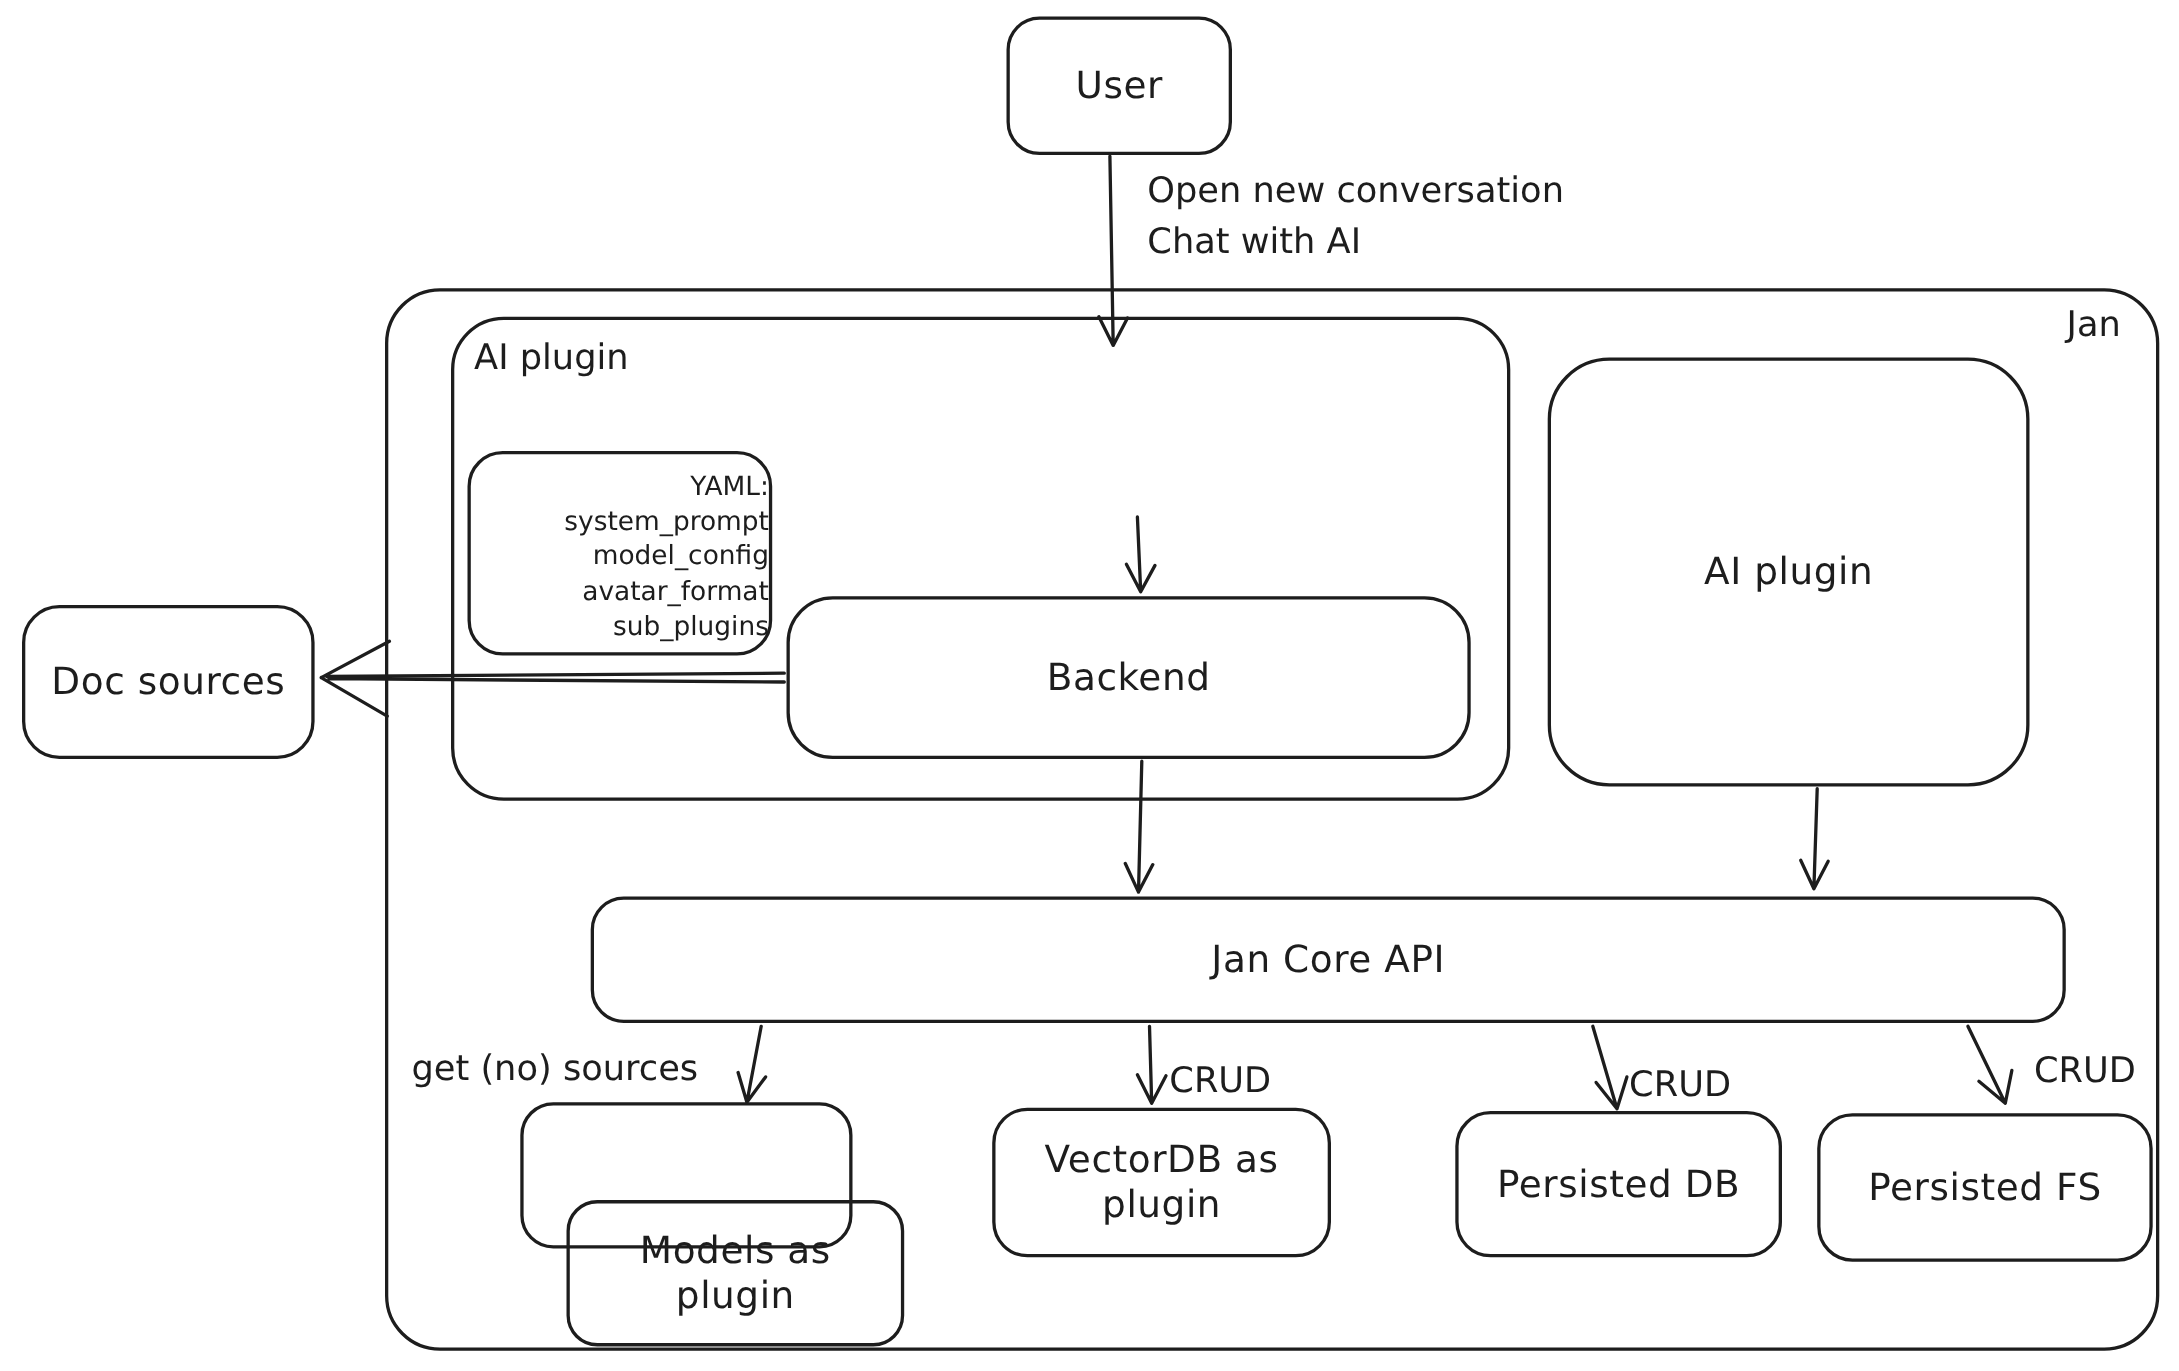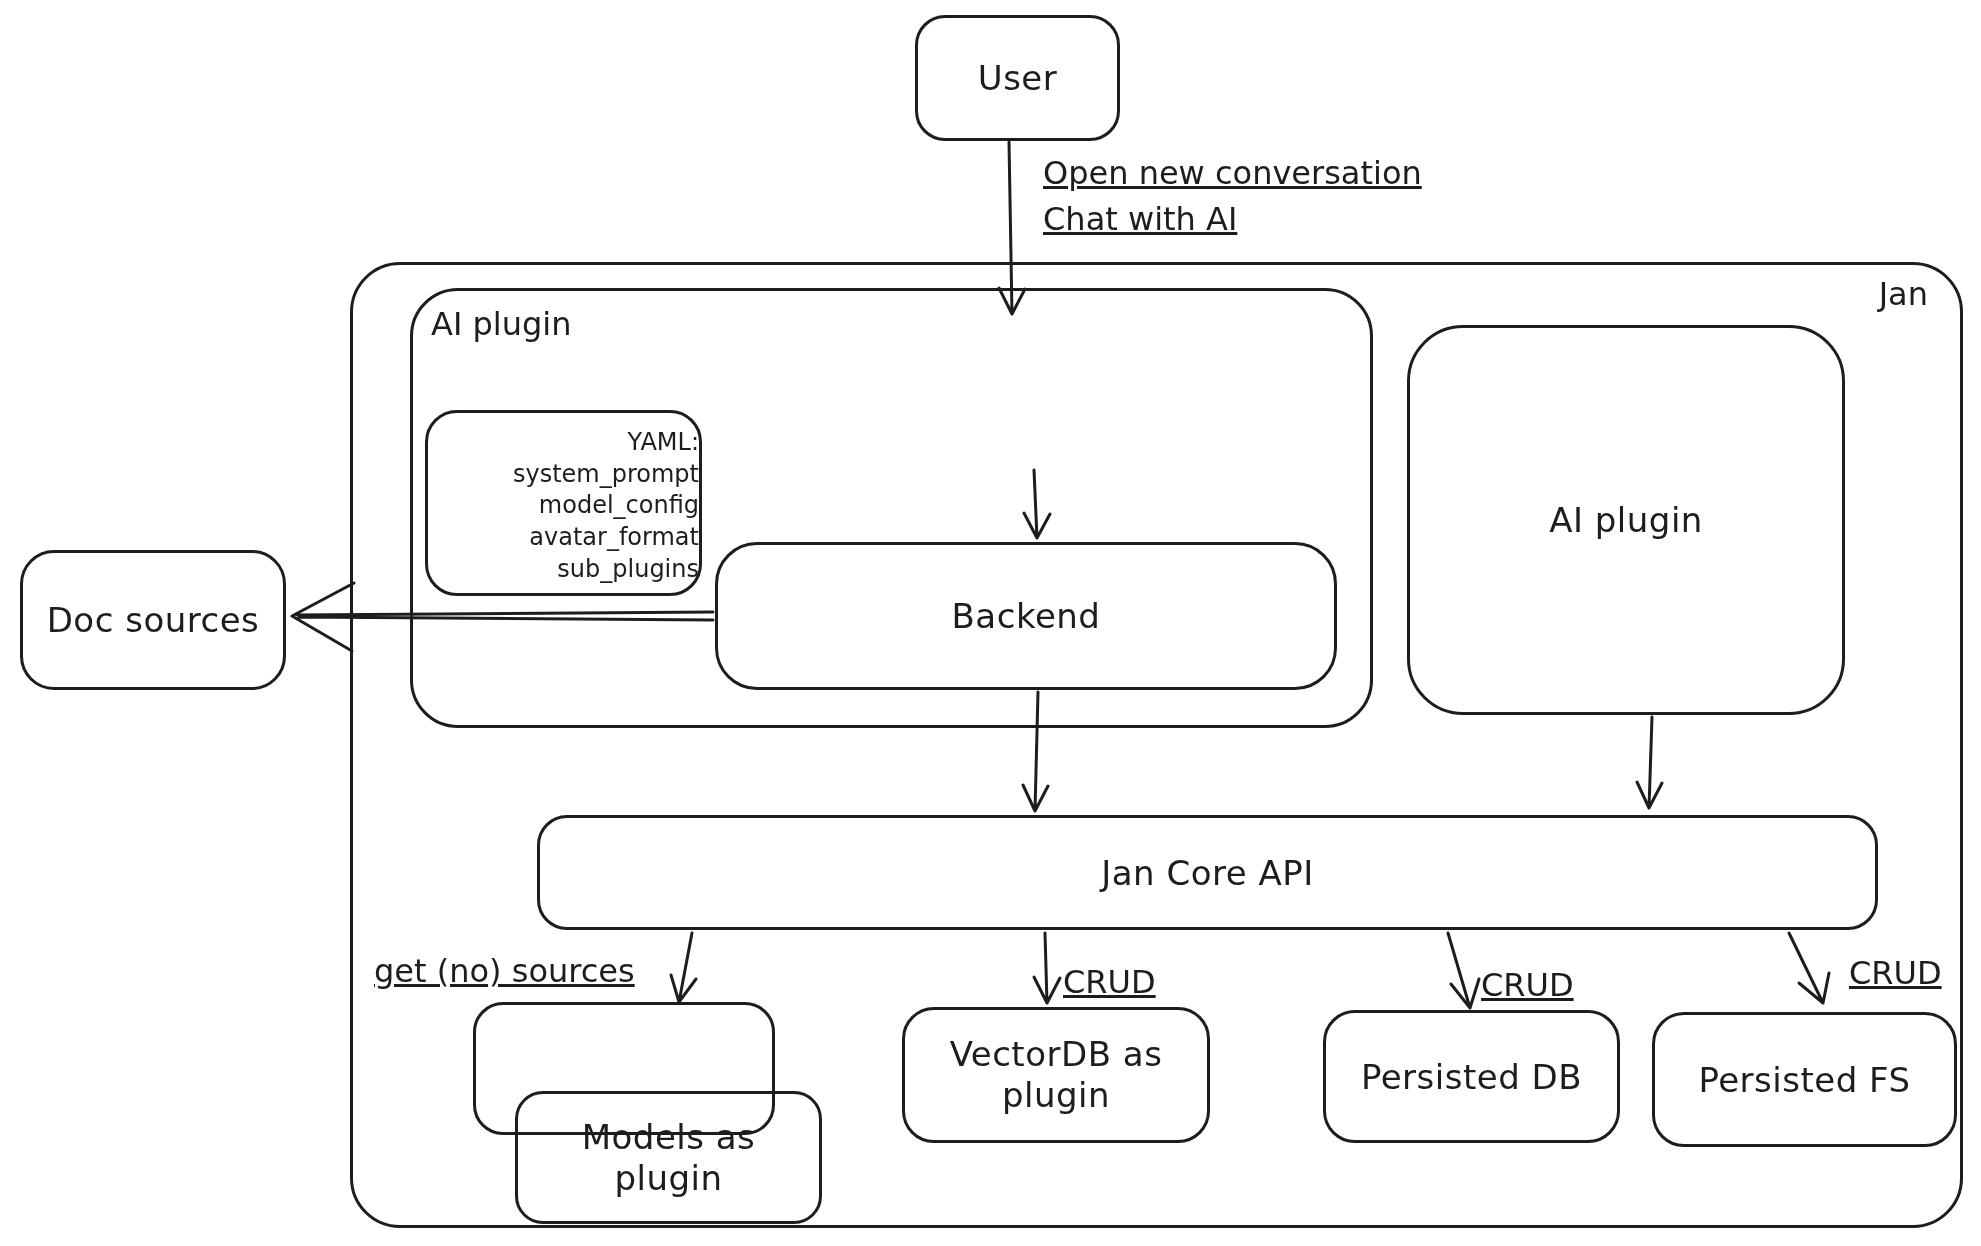--- a/index.html
+++ b/index.html
@@ -12,21 +12,21 @@
   }
   .connector-layer { position:absolute; inset:0; pointer-events:none; }
   .connector-layer path { stroke:var(--stroke); stroke-width:3; fill:none; stroke-linecap:round; stroke-linejoin:round; }
   .box {
     position:absolute; border:3px solid var(--stroke); background:var(--bg);
     display:flex; align-items:center; justify-content:center; text-align:center;
   }
   .label { font-size:34px; letter-spacing:0.5px; }
   .multiline span { display:block; line-height:1.2; }
   .corner-label { position:absolute; font-size:32px; }
-  .edge-label { position:absolute; font-size:32px; white-space:nowrap;text-decoration:underline; }
+  .edge-label { position:absolute; font-size:32px; white-space:nowrap; }
   .edge-label span { display:block; line-height:1.45; }
   .yaml-text { font-size:24px; line-height:1.32; text-align:right; width:100%; padding:14px 0 10px 26px; }
   .yaml-text span { display:block; }
 
   
   .user-box        { left:915px;  top:15px;   width:205px;  height:126px; border-radius:30px; }
   .jan-box         { left:350px;  top:262px;  width:1613px; height:966px; border-radius:50px; background:transparent; }
   .ai-plugin-left  { left:410px;  top:288px;  width:963px;  height:440px; border-radius:48px; background:transparent; }
   .yaml-box        { left:425px;  top:410px;  width:277px;  height:186px; border-radius:32px; align-items:flex-start; }
   .renderer-box    { left:715px;  top:318px;  width:620px;  height:152px; border-radius:42px; }

